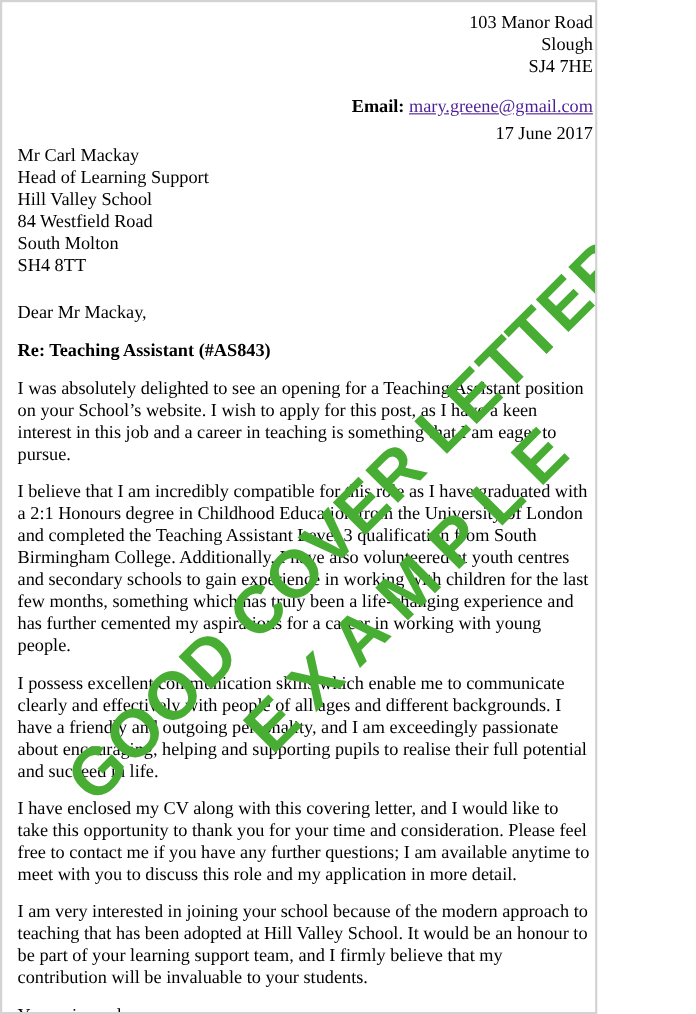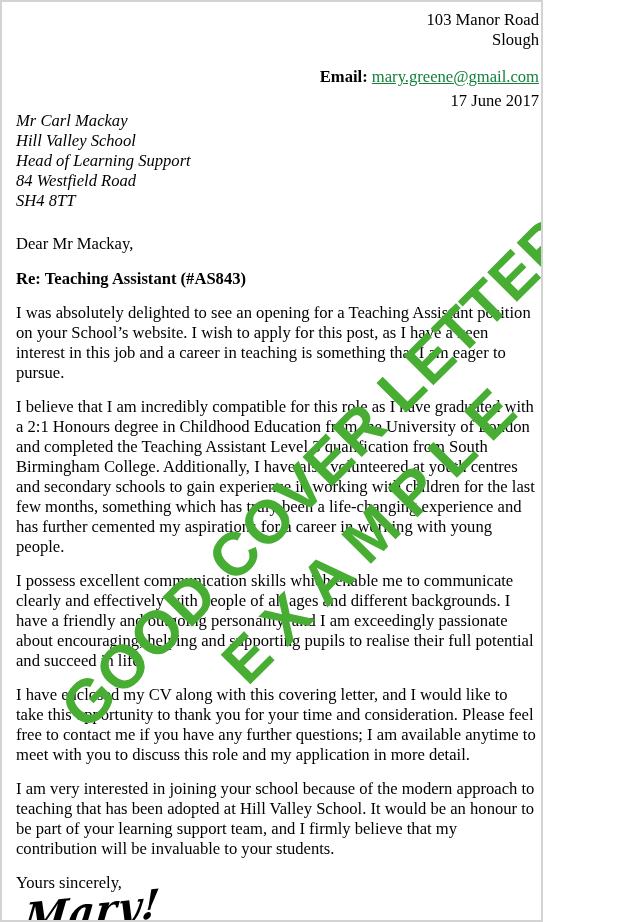--- a/index.html
+++ b/index.html
@@ -18,21 +18,21 @@
     overflow: hidden;
     font-family: "Liberation Serif", serif;
     font-size: 16.6px;
     line-height: 20px;
     color: #000000;
   }
   .right { text-align: right; }
   .line { margin: 0; }
   .contact-block { margin-top: 17px; }
   .date-line { margin-top: 4px; }
-  .recipient-block { margin-top: 0; font-style: italic; }
+  .recipient-block { margin-top: 0; }
   .salutation { margin: 23px 0 0 0; }
   .subject { margin: 15px 0 0 0; font-weight: bold; }
   p.body-para { margin: 14px 0 0 0; }
   .closing { margin: 14px 0 0 0; }
   .bold-label { font-weight: bold; }
   a.email-link {
     text-decoration: underline;
     cursor: pointer;
   }
   .signature-script {
@@ -74,33 +74,35 @@
   }
 </style>
 </head>
 <body>
 
 <div class="page" style="border-color: rgb(211, 211, 211); color: rgb(0, 0, 0);">
 
   <div class="right">
     <div class="line">103 Manor Road</div>
     <div class="line">Slough</div>
+    <div class="line">SJ4 7HE</div>
   </div>
 
   <div class="right contact-block">
-    <div class="line"><span class="bold-label">Email:</span> <a class="email-link" style="color: #15803d; text-decoration: underline;">mary.greene@gmail.com</a></div>
+    <div class="line"><span class="bold-label">Email:</span> <a class="email-link" style="color: #4c1d95; text-decoration: underline;">mary.greene@gmail.com</a></div>
   </div>
 
   <div class="right date-line">17 June 2017</div>
 
   <div class="recipient-block">
     <div class="line">Mr Carl Mackay</div>
+    <div class="line">Head of Learning Support</div>
     <div class="line">Hill Valley School</div>
-    <div class="line">Head of Learning Support</div>
     <div class="line">84 Westfield Road</div>
+    <div class="line">South Molton</div>
     <div class="line">SH4 8TT</div>
   </div>
 
   <p class="salutation">Dear Mr Mackay,</p>
 
   <p class="subject">Re: Teaching Assistant (#AS843)</p>
 
   <p class="body-para">I was absolutely delighted to see an opening for a Teaching Assistant position on your School’s website. I wish to apply for this post, as I have a keen interest in this job and a career in teaching is something that I am eager to pursue.</p>
   <p class="body-para">I believe that I am incredibly compatible for this role as I have graduated with a 2:1 Honours degree in Childhood Education from the University of London and completed the Teaching Assistant Level 3 qualification from South Birmingham College. Additionally, I have also volunteered at youth centres and secondary schools to gain experience in working with children for the last few months, something which has truly been a life-changing experience and has further cemented my aspirations for a career in working with young people.</p>
   <p class="body-para">I possess excellent communication skills which enable me to communicate clearly and effectively with people of all ages and different backgrounds. I have a friendly and outgoing personality, and I am exceedingly passionate about encouraging, helping and supporting pupils to realise their full potential and succeed in life.</p>

